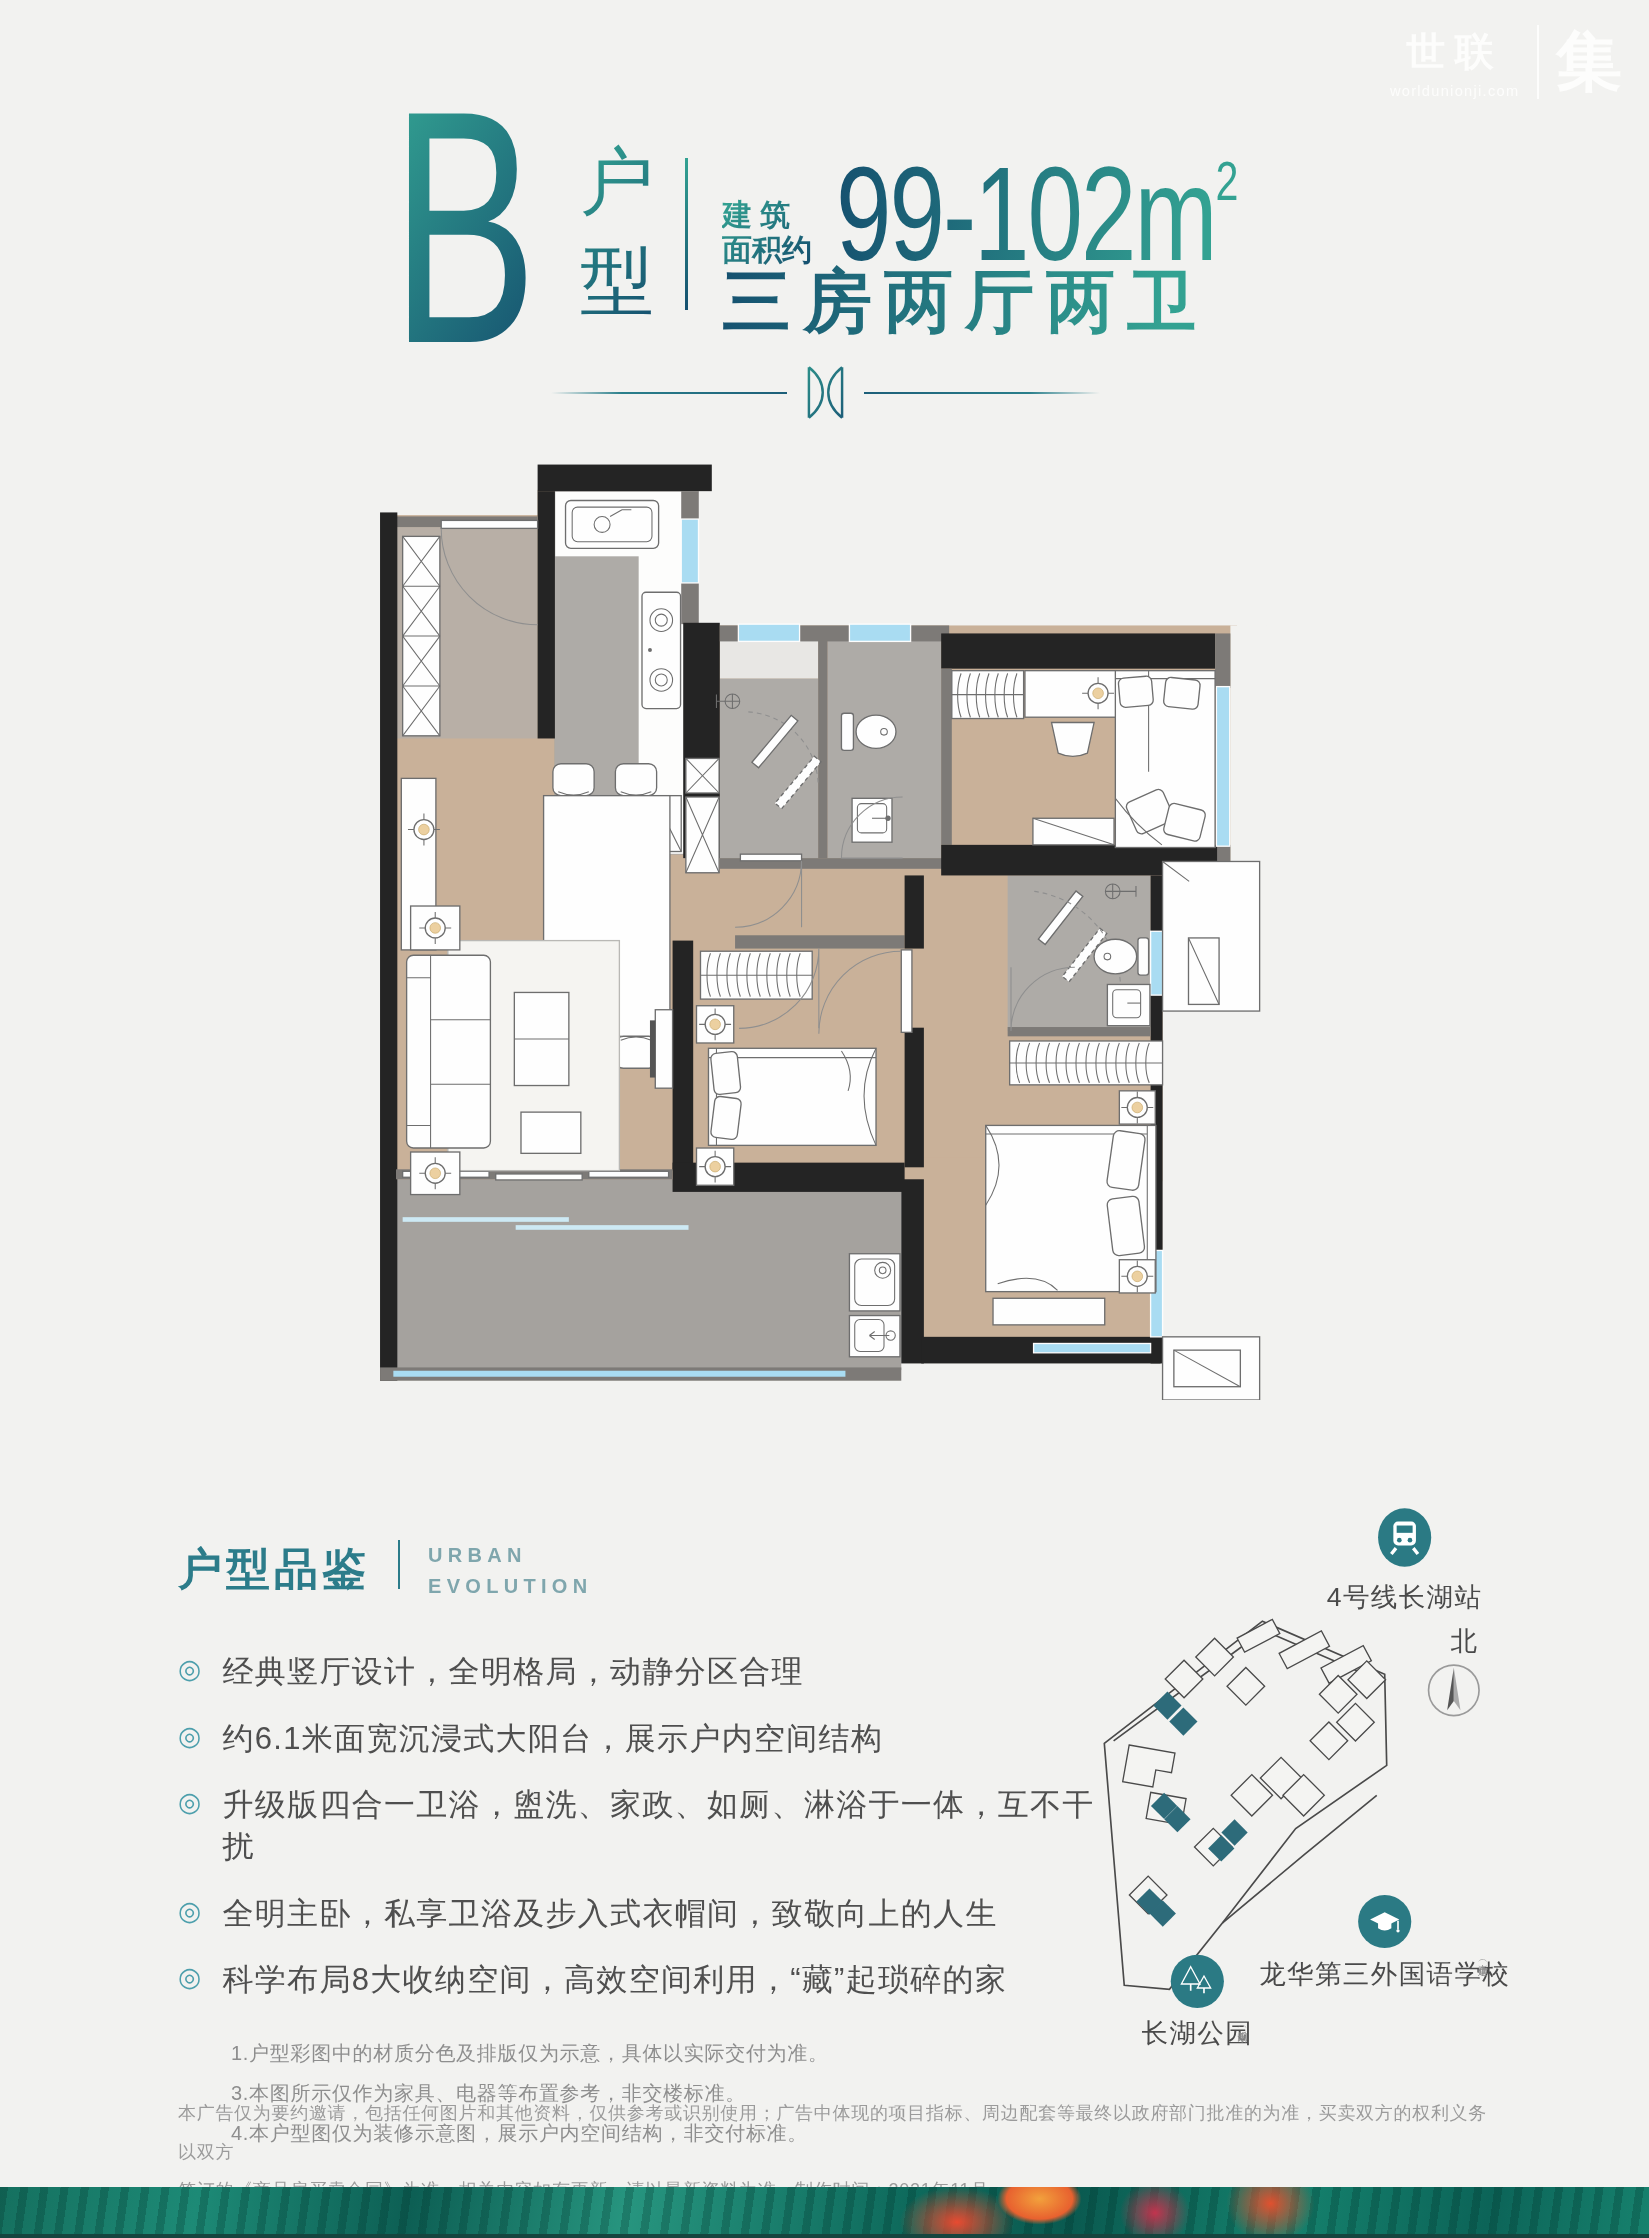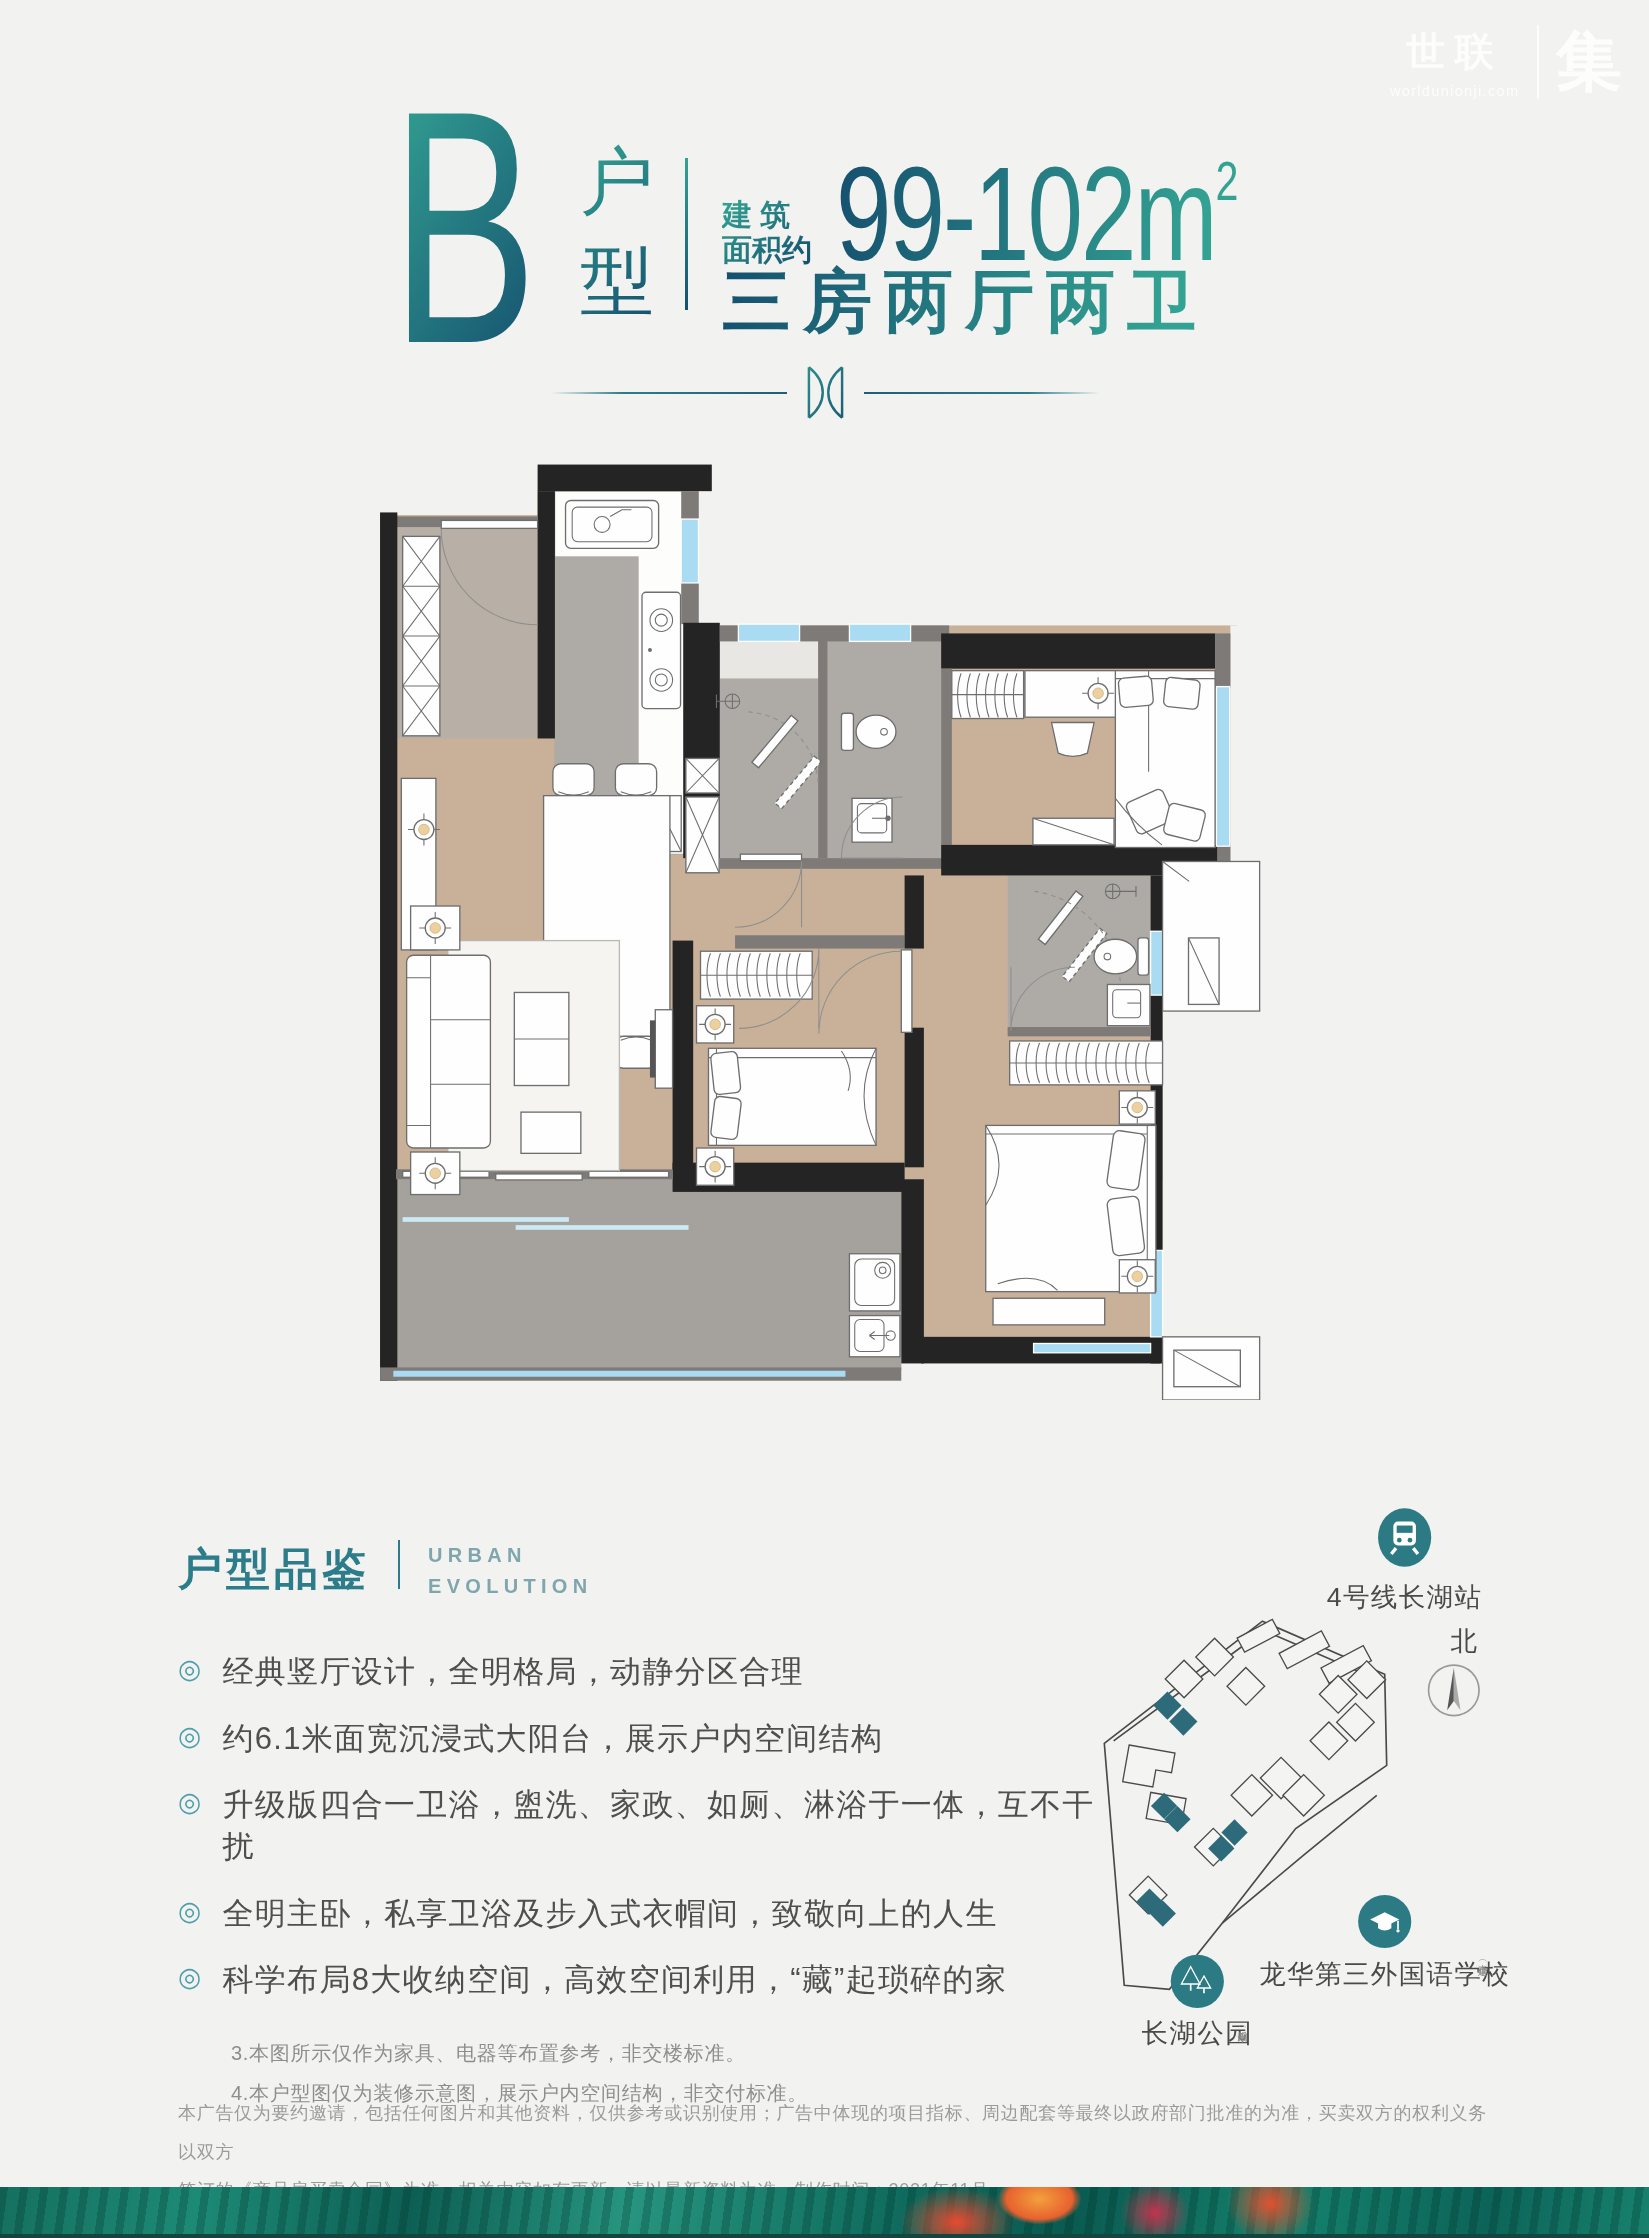--- a/index.html
+++ b/index.html
@@ -450,20 +450,21 @@
       <li>
           <span class="ico">◎</span>
           <span>全明主卧，私享卫浴及步入式衣帽间，致敬向上的人生</span>
         </li>
       <li>
           <span class="ico">◎</span>
           <span>科学布局8大收纳空间，高效空间利用，“藏”起琐碎的家</span>
         </li>
     </ul>
     <div class="notes">
+      <div>1.户型彩图中的材质分色及排版仅为示意，具体以实际交付为准。</div>
       <div>3.本图所示仅作为家具、电器等布置参考，非交楼标准。</div>
       <div>4.本户型图仅为装修示意图，展示户内空间结构，非交付标准。</div>
     </div>
   </div>
 
   <svg class="abs" style="left:1084px;top:1483px;" width="426" height="598" viewBox="0 0 640 900">
 
     <g transform="translate(482,82)">
       <ellipse rx="40" ry="44" fill="var(--map_icon)"></ellipse>
       <rect x="-17" y="-24" width="34" height="36" rx="7" fill="#fff"></rect>

